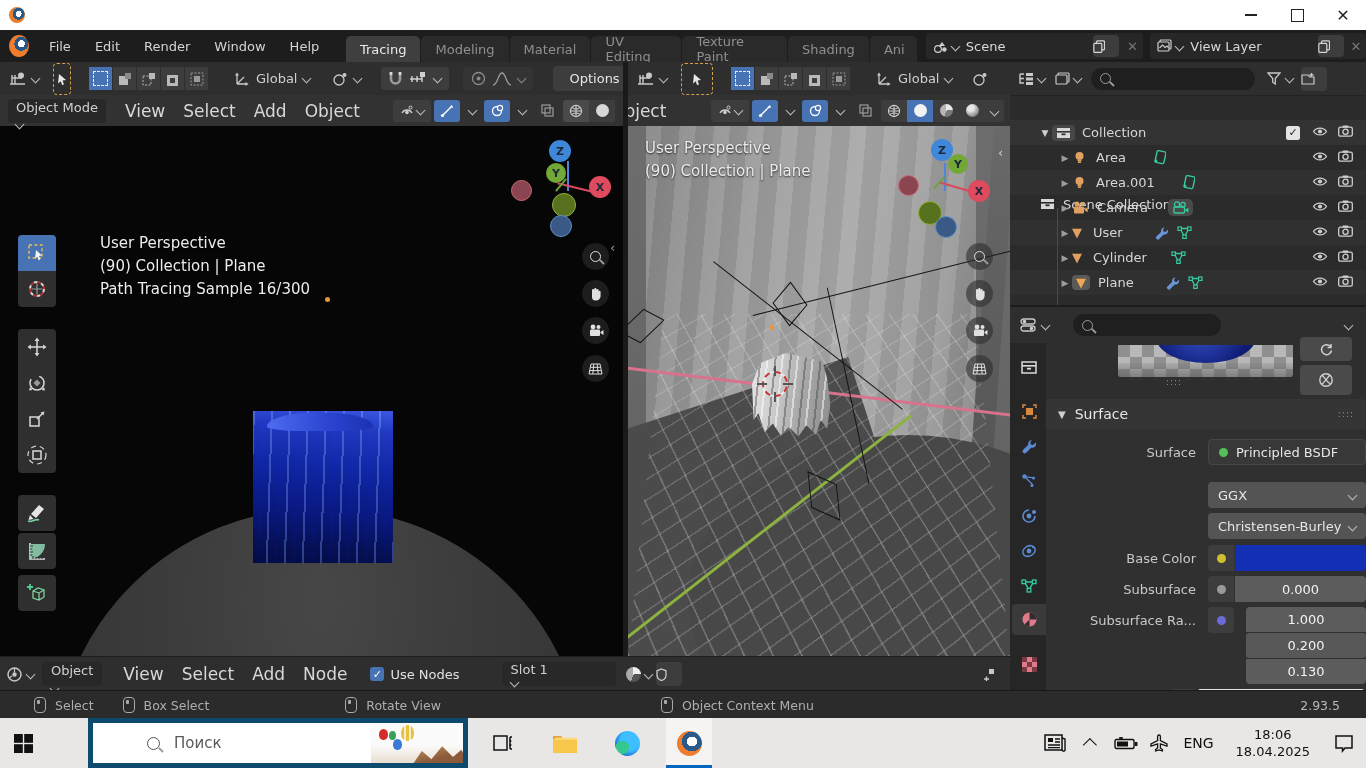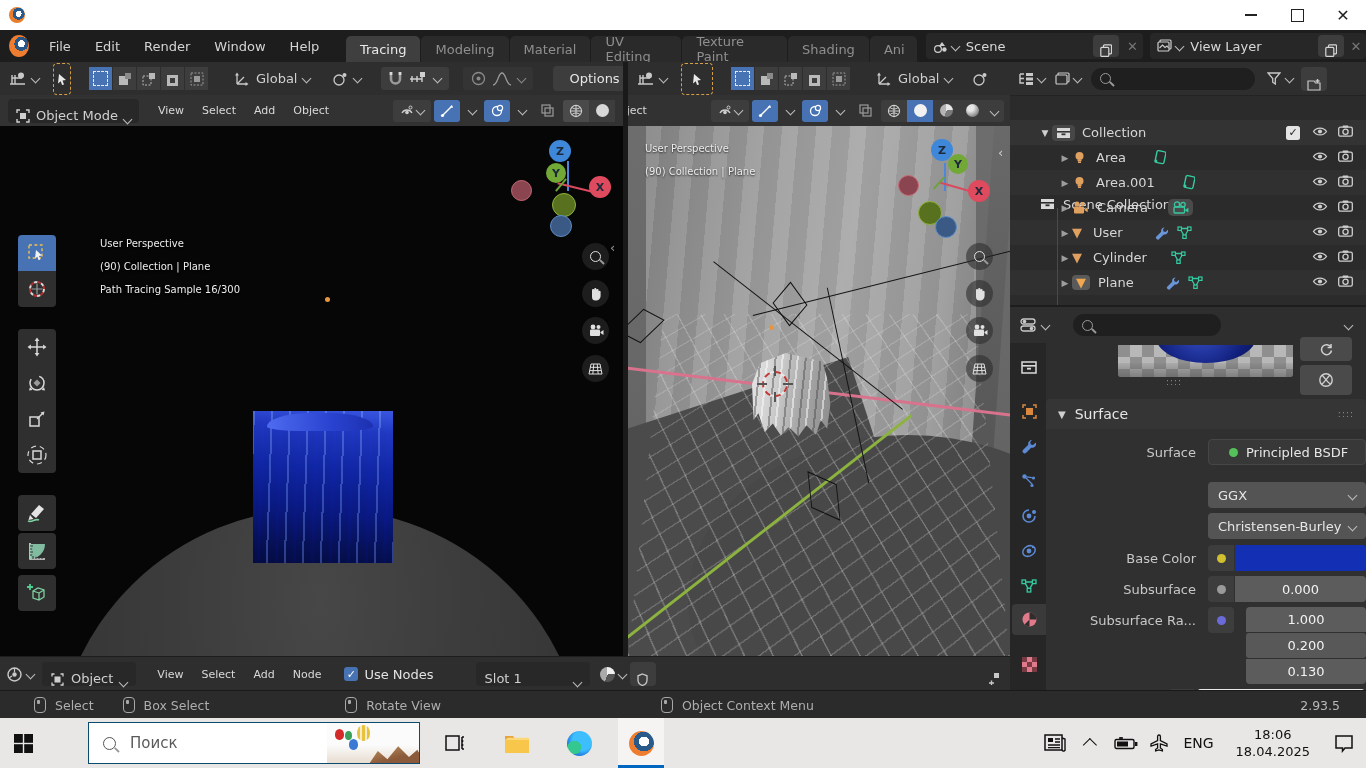--- a/index.html
+++ b/index.html
@@ -15,37 +15,37 @@
   
   #topbar{left:0;top:30px;width:1366px;height:32px;background:#1d1d1d;display:flex;align-items:center;}
   .menu-item{padding:0 12px;color:#d4d4d4;font-size:13px;height:32px;display:flex;align-items:center;}
   .ws-tab{padding:0 14px;height:26px;margin-top:6px;display:flex;align-items:center;color:#8f8f8f;
     border-radius:5px 5px 0 0;font-size:13px;background:#2a2a2a;margin-right:1px;}
   .ws-tab.active{background:#3f3f3f;color:#e8e8e8;}
   .id-block{height:26px;background:#272727;border-radius:4px;display:flex;align-items:center;color:#d8d8d8;}
   
   .chev{width:6px;height:6px;border-right:1.4px solid #bdbdbd;border-bottom:1.4px solid #bdbdbd;
     transform:rotate(45deg);display:inline-block;flex:0 0 auto;}
-  .dark-btn{background:#282828;border-radius:4px;display:flex;align-items:flex-end;justify-content:center;}
+  .dark-btn{background:#282828;border-radius:4px;display:flex;align-items:flex-start;justify-content:center;flex-direction:column;}
   .wbtn{background:#545454;border-radius:3px;display:flex;align-items:center;color:#e6e6e6;}
   .mag{width:9px;height:9px;border:1.6px solid #9a9a9a;border-radius:50%;position:relative;flex:0 0 auto;}
   .mag::after{content:"";position:absolute;width:6px;height:1.7px;background:#9a9a9a;
     transform:rotate(45deg);right:-5px;bottom:-2px;}
   
   #toolrow-l,#toolrow-r{top:62px;height:33px;background:#2e2e2e;display:flex;align-items:center;}
   .mode-sq{width:23px;height:23px;background:#3d3d3d;display:flex;align-items:center;justify-content:center;}
   .dash-sq{width:13px;height:13px;border:1.4px dashed #e8e8e8;}
   
   .vp-header{height:31px;background:#323232;display:flex;align-items:center;position:absolute;}
-  .hdr-menu{padding:0 9px;color:#d8d8d8;font-size:11px;}
+  .hdr-menu{padding:0 9px;color:#d8d8d8;font-size:17px;}
   .tog{width:26px;height:22px;border-radius:3px;background:#3d3d3d;display:flex;align-items:center;justify-content:center;}
   .tog.on{background:#4772b3;}
   .sph{width:13px;height:13px;border-radius:50%;}
   
-  .vp-text{color:#ececec;font-size:10px;line-height:23px;text-shadow:0 1px 2px rgba(0,0,0,.8);}
+  .vp-text{color:#ececec;font-size:15px;line-height:23px;text-shadow:0 1px 2px rgba(0,0,0,.8);}
   .nav-btn{width:27px;height:27px;border-radius:50%;background:rgba(45,45,45,.6);
     display:flex;align-items:center;justify-content:center;position:absolute;color:#e3e3e3;}
   .axis-ball{position:absolute;border-radius:50%;display:flex;align-items:center;justify-content:center;
     font-size:11px;font-weight:bold;color:#1d2a3a;}
   
   #toolcol{left:18px;top:140px;width:38px;position:absolute;}
   .tool-btn{width:38px;height:36px;background:#2f2f2f;display:flex;align-items:center;justify-content:center;}
   .tool-btn.active{background:#4772b3;border-radius:4px;}
   
   .ol-row{position:absolute;left:1010px;width:356px;height:25px;display:flex;align-items:center;font-size:13px;color:#d6d6d6;}
@@ -946,21 +946,21 @@
     <div class="row" style="position:absolute;left:36px;top:92px;width:320px;height:30px;background:#353535;border-radius:4px 4px 0 0;">
       <span style="margin-left:12px;font-size:10px;color:#cfcfcf;">▼</span>
       <span style="margin-left:9px;font-size:14px;color:#e6e6e6;">Surface</span>
       <span style="flex:1"></span>
       <span style="margin-right:12px;color:#8a8a8a;font-size:9px;letter-spacing:1px;">::::</span>
     </div>
 
     <div class="abs" style="left:36px;top:122px;width:320px;height:263px;background:#303030;">
 
       <span class="prop-label" style="left:0;top:16px;">Surface</span>
-      <div class="abs wbtn" style="left:162px;top:10px;width:158px;height:26px;background:#383838;border:1px solid #464646;border-radius:4px;gap:8px;padding-left:20px;box-sizing:border-box;">
+      <div class="abs wbtn" style="left:162px;top:10px;width:158px;height:26px;background:#383838;border:1px solid #464646;border-radius:4px;gap:8px;padding-left:10px;box-sizing:border-box;">
         <span style="width:9px;height:9px;border-radius:50%;background:#55c05a;flex:0 0 auto;"></span>
         <span style="font-size:13px;">Principled BSDF</span>
       </div>
 
       <div class="abs wbtn" style="left:162px;top:53px;width:158px;height:26px;border-radius:4px;padding:0 10px;box-sizing:border-box;">
         <span style="font-size:13px;">GGX</span>
         <span style="flex:1"></span>
           <span class="chev"></span>
       </div>
 
@@ -1077,21 +1077,21 @@
 
   <div id="taskbar" class="abs">
     <span class="tb-ic">
       <svg width="19" height="19" viewBox="0 0 19 19">
           <rect x="0" y="0" width="8.8" height="8.8" fill="#111"></rect>
           <rect x="10.2" y="0" width="8.8" height="8.8" fill="#111"></rect>
           <rect x="0" y="10.2" width="8.8" height="8.8" fill="#111"></rect>
           <rect x="10.2" y="10.2" width="8.8" height="8.8" fill="#111"></rect>
         </svg>
     </span>
-    <div class="row" style="margin-left:42px;width:330px;height:40px;background:#fff;border:1px solid #0c4a6e;">
+    <div class="row" style="margin-left:42px;width:330px;height:40px;background:#fff;border:5px solid #0c4a6e;padding-left:40px;">
       <span class="mag" style="margin-left:14px;border-color:#555;width:11px;height:11px;"></span>
       <span style="margin-left:14px;color:#5a5a5a;font-size:15px;">Поиск</span>
       <span style="flex:1"></span>
 
       <span style="width:92px;height:40px;position:relative;overflow:hidden;background:linear-gradient(180deg,#fbfbfb 55%,#e8ddd0 100%);">
         <span class="abs" style="left:8px;top:6px;width:9px;height:11px;border-radius:50% 50% 46% 46%;background:#d42a2a;"></span>
         <span class="abs" style="left:22px;top:16px;width:9px;height:11px;border-radius:50% 50% 46% 46%;background:#3a7ad4;"></span>
         <span class="abs" style="left:30px;top:2px;width:13px;height:16px;border-radius:50% 50% 46% 46%;background:repeating-linear-gradient(90deg,#e8c23a 0 2.5px,#f5ecd0 2.5px 5px);"></span>
         <span class="abs" style="left:18px;top:8px;width:7px;height:9px;border-radius:50% 50% 46% 46%;background:#3aa05a;"></span>
         <span class="abs" style="left:40px;top:18px;width:60px;height:26px;background:linear-gradient(165deg,#b98a5a 20%,#8a5a3a 60%);clip-path:polygon(0 100%,18% 38%,34% 70%,52% 20%,70% 62%,84% 34%,100% 100%);"></span>

